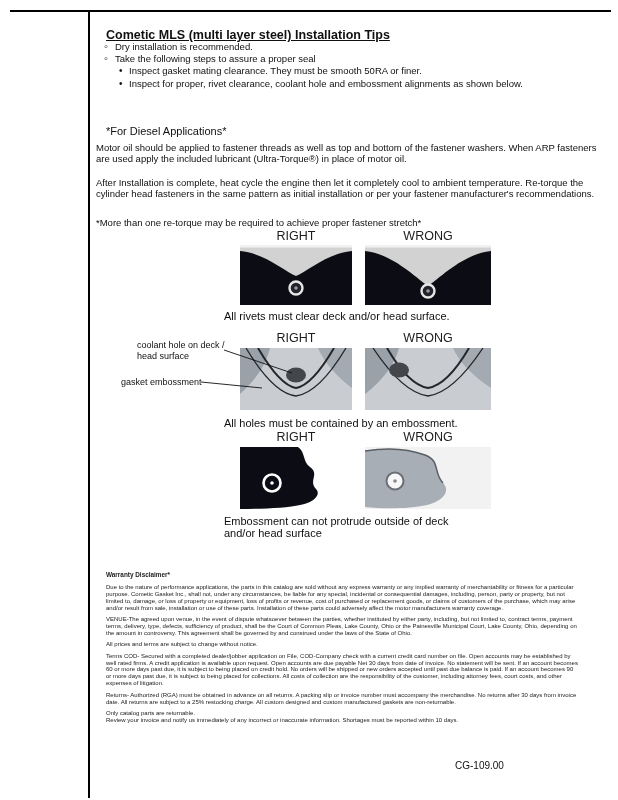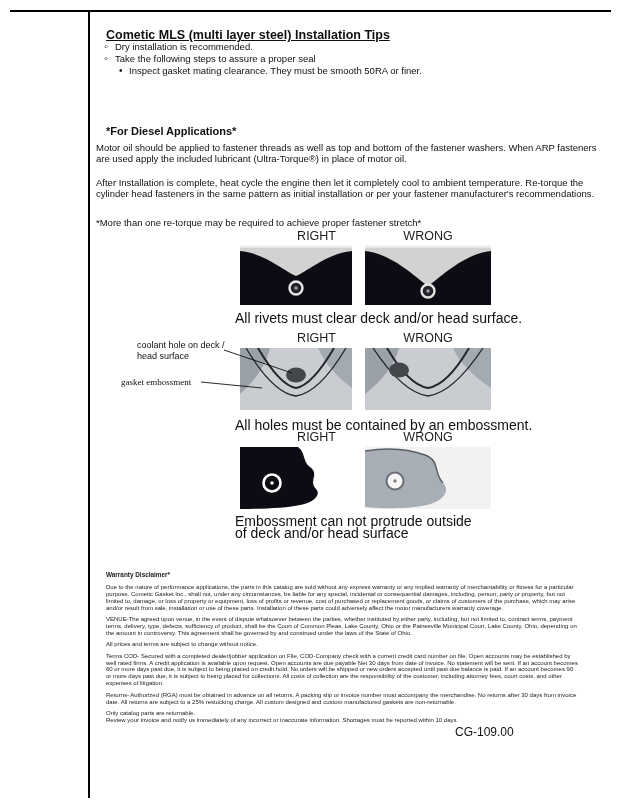--- a/index.html
+++ b/index.html
@@ -12,61 +12,62 @@
   .title{position:absolute;left:106px;top:20px;font-size:12.5px;font-weight:700;
          text-decoration:underline;}
 
   .tips{position:absolute;left:104px;top:41px;width:506px;list-style:none;margin:0;padding:0;
         font-size:9.5px;line-height:12.2px;}
   .tips li{position:relative;padding-left:11px;}
   .tips li.sub{margin-left:14px;}
   .tips li.top::before{content:"◦";position:absolute;left:0;top:-1px;font-size:11px;}
   .tips li.sub::before{content:"•";position:absolute;left:1px;top:0;font-size:10px;}
 
-  .diesel-heading{position:absolute;left:106px;top:116px;font-size:11px;font-weight:700;}
+  .diesel-heading{position:absolute;left:106px;top:116px;font-size:11px;font-weight:400;}
   .para{position:absolute;left:96px;width:508px;font-size:9.5px;line-height:11.6px;}
   .p1{top:132px;}
   .p2{top:167px;}
   .note{top:207px;}
 
   .diagrams{position:absolute;left:0;top:228px;width:618px;height:325px;}
   .dlabel{position:absolute;font-size:12.5px;text-align:center;color:#1c1c1c;}
-  .lab-c1{left:224px;width:112px;text-align:right;}
+  .lab-c1{left:240px;width:112px;}
   .lab-c2{left:365px;width:126px;}
   .lab-r1{top:1px;} .lab-r2{top:103px;} .lab-r3{top:202px;}
   .panel{position:absolute;display:block;}
   .pan-c1{left:240px;} .pan-c2{left:365px;}
   .pan-r1{top:17px;} .pan-r2{top:120px;} .pan-r3{top:219px;}
-  .dcaption{position:absolute;left:235px;font-size:14px;color:#101010;}
+  .dcaption{position:absolute;left:224px;font-size:11px;color:#101010;}
   .cap1{top:82px;} .cap2{top:189px;} .cap3{top:287px;width:240px;line-height:12px;}
   .ann{position:absolute;font-size:9px;line-height:10.5px;color:#101010;}
   .ann-coolant{left:137px;top:112px;width:88px;}
-  .ann-emboss{left:121px;top:149px;width:100px;font-family:Liberation Serif, serif;}
+  .ann-emboss{left:121px;top:149px;width:100px;}
   .pointers{position:absolute;left:0;top:0;pointer-events:none;}
 
   .legal{position:absolute;left:106px;top:572px;width:474px;font-size:6px;line-height:6.9px;color:#1b1b1b;}
   .legal h3{font-size:6.4px;font-weight:700;margin:0 0 5px 0;}
   .legal p{margin:0 0 4.5px 0;}
   .legal p.tight{margin-bottom:0.5px;}
 
-  .footer-code{position:absolute;left:455px;top:725px;font-size:12px;color:#101010;}
+  .footer-code{position:absolute;left:455px;top:760px;font-size:10px;color:#101010;}
 </style>
 </head>
 <body>
 
 <div class="page">
   <div class="border-top"></div>
   <div class="border-left"></div>
 
   <h1 class="title">Cometic MLS (multi layer steel) Installation Tips</h1>
 
   <ul class="tips">
     <li class="top">Dry installation is recommended.</li>
     <li class="top">Take the following steps to assure a proper seal</li>
     <li class="sub">Inspect gasket mating clearance.  They must be smooth 50RA or finer.</li>
+    <li class="sub">Inspect for proper, rivet clearance, coolant hole and embossment alignments as shown below.</li>
   </ul>
 
   <h2 class="diesel-heading">*For Diesel Applications*</h2>
   <p class="para p1">Motor oil should be applied to fastener threads as well as top and bottom of the fastener washers. When ARP fasteners are used apply the included lubricant (Ultra-Torque®) in place of motor oil.</p>
   <p class="para p2">After Installation is complete, heat cycle the engine then let it completely cool to ambient temperature. Re-torque the cylinder head fasteners in the same pattern as initial installation or per your fastener manufacturer's recommendations.</p>
   <p class="para note">*More than one re-torque may be required to achieve proper fastener stretch*</p>
 
   <div class="diagrams">
 
     <div class="dlabel lab-c1 lab-r1">RIGHT</div>

